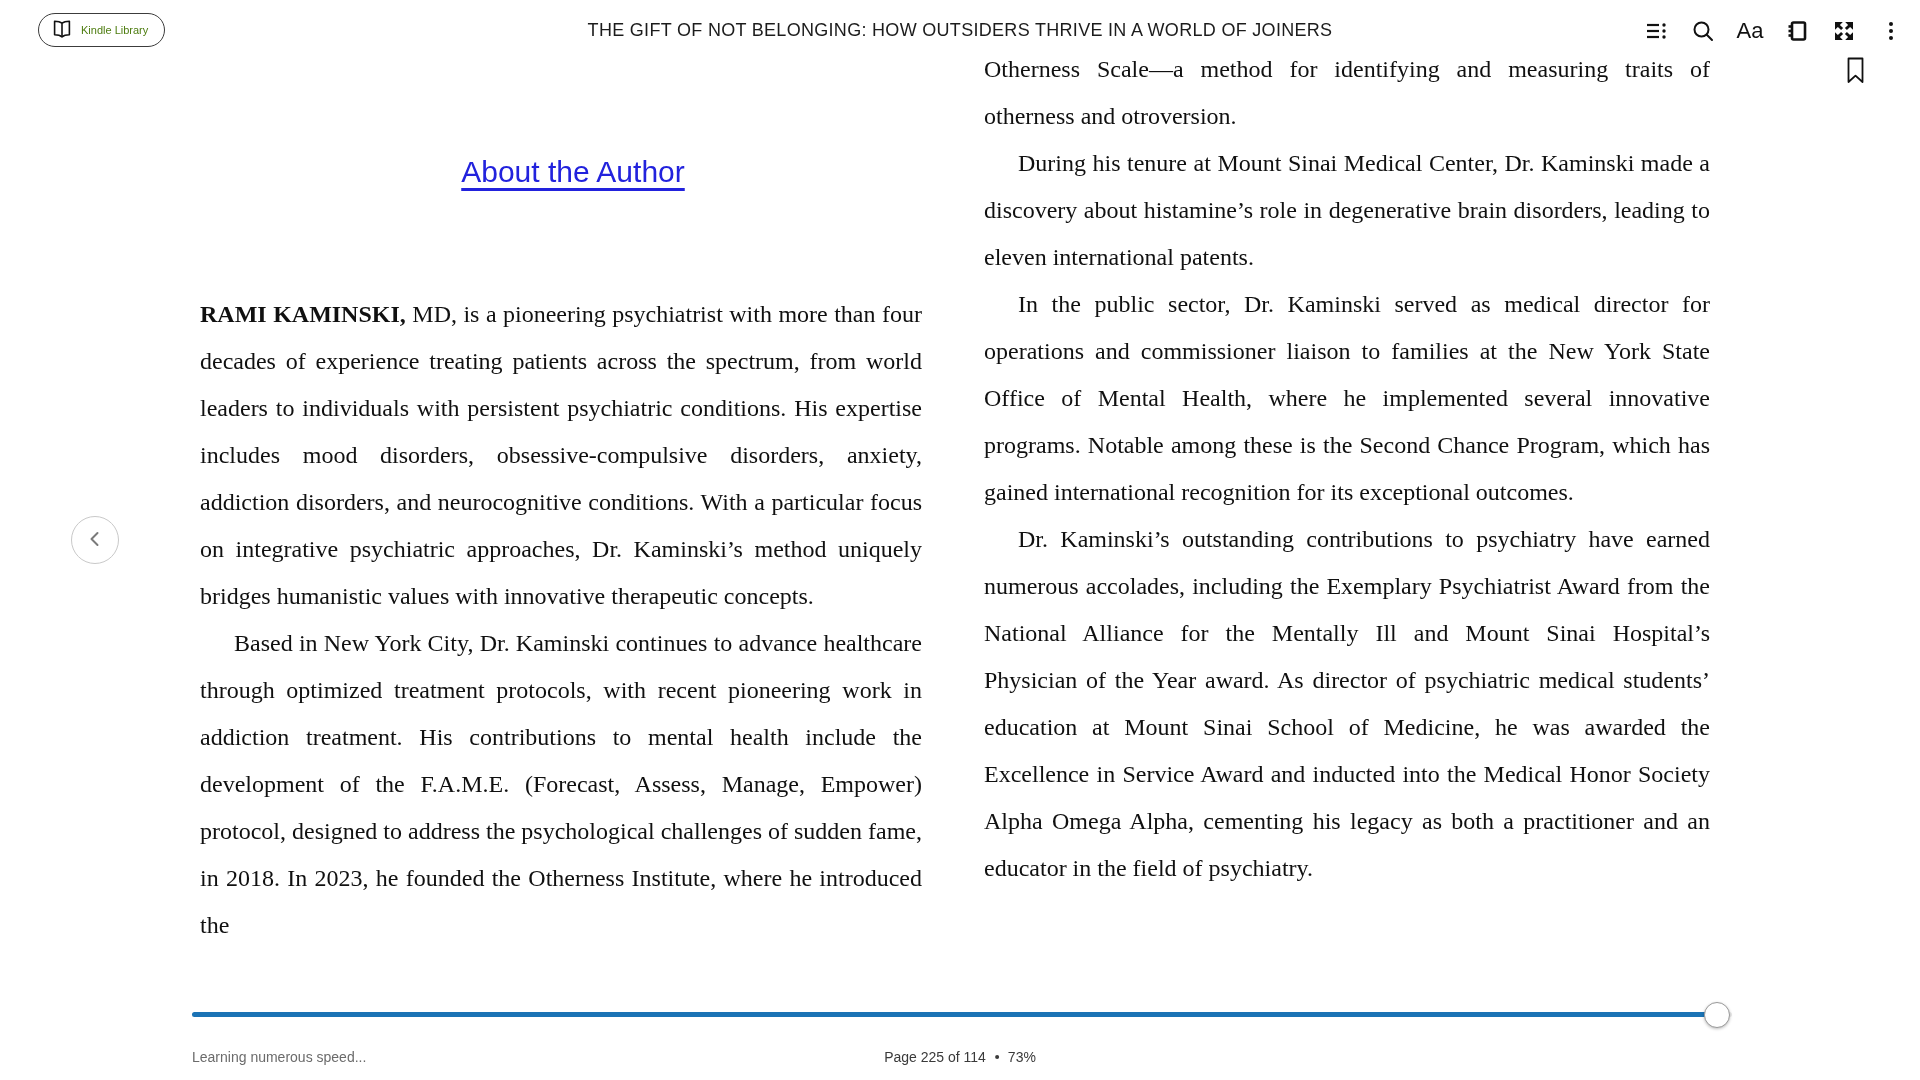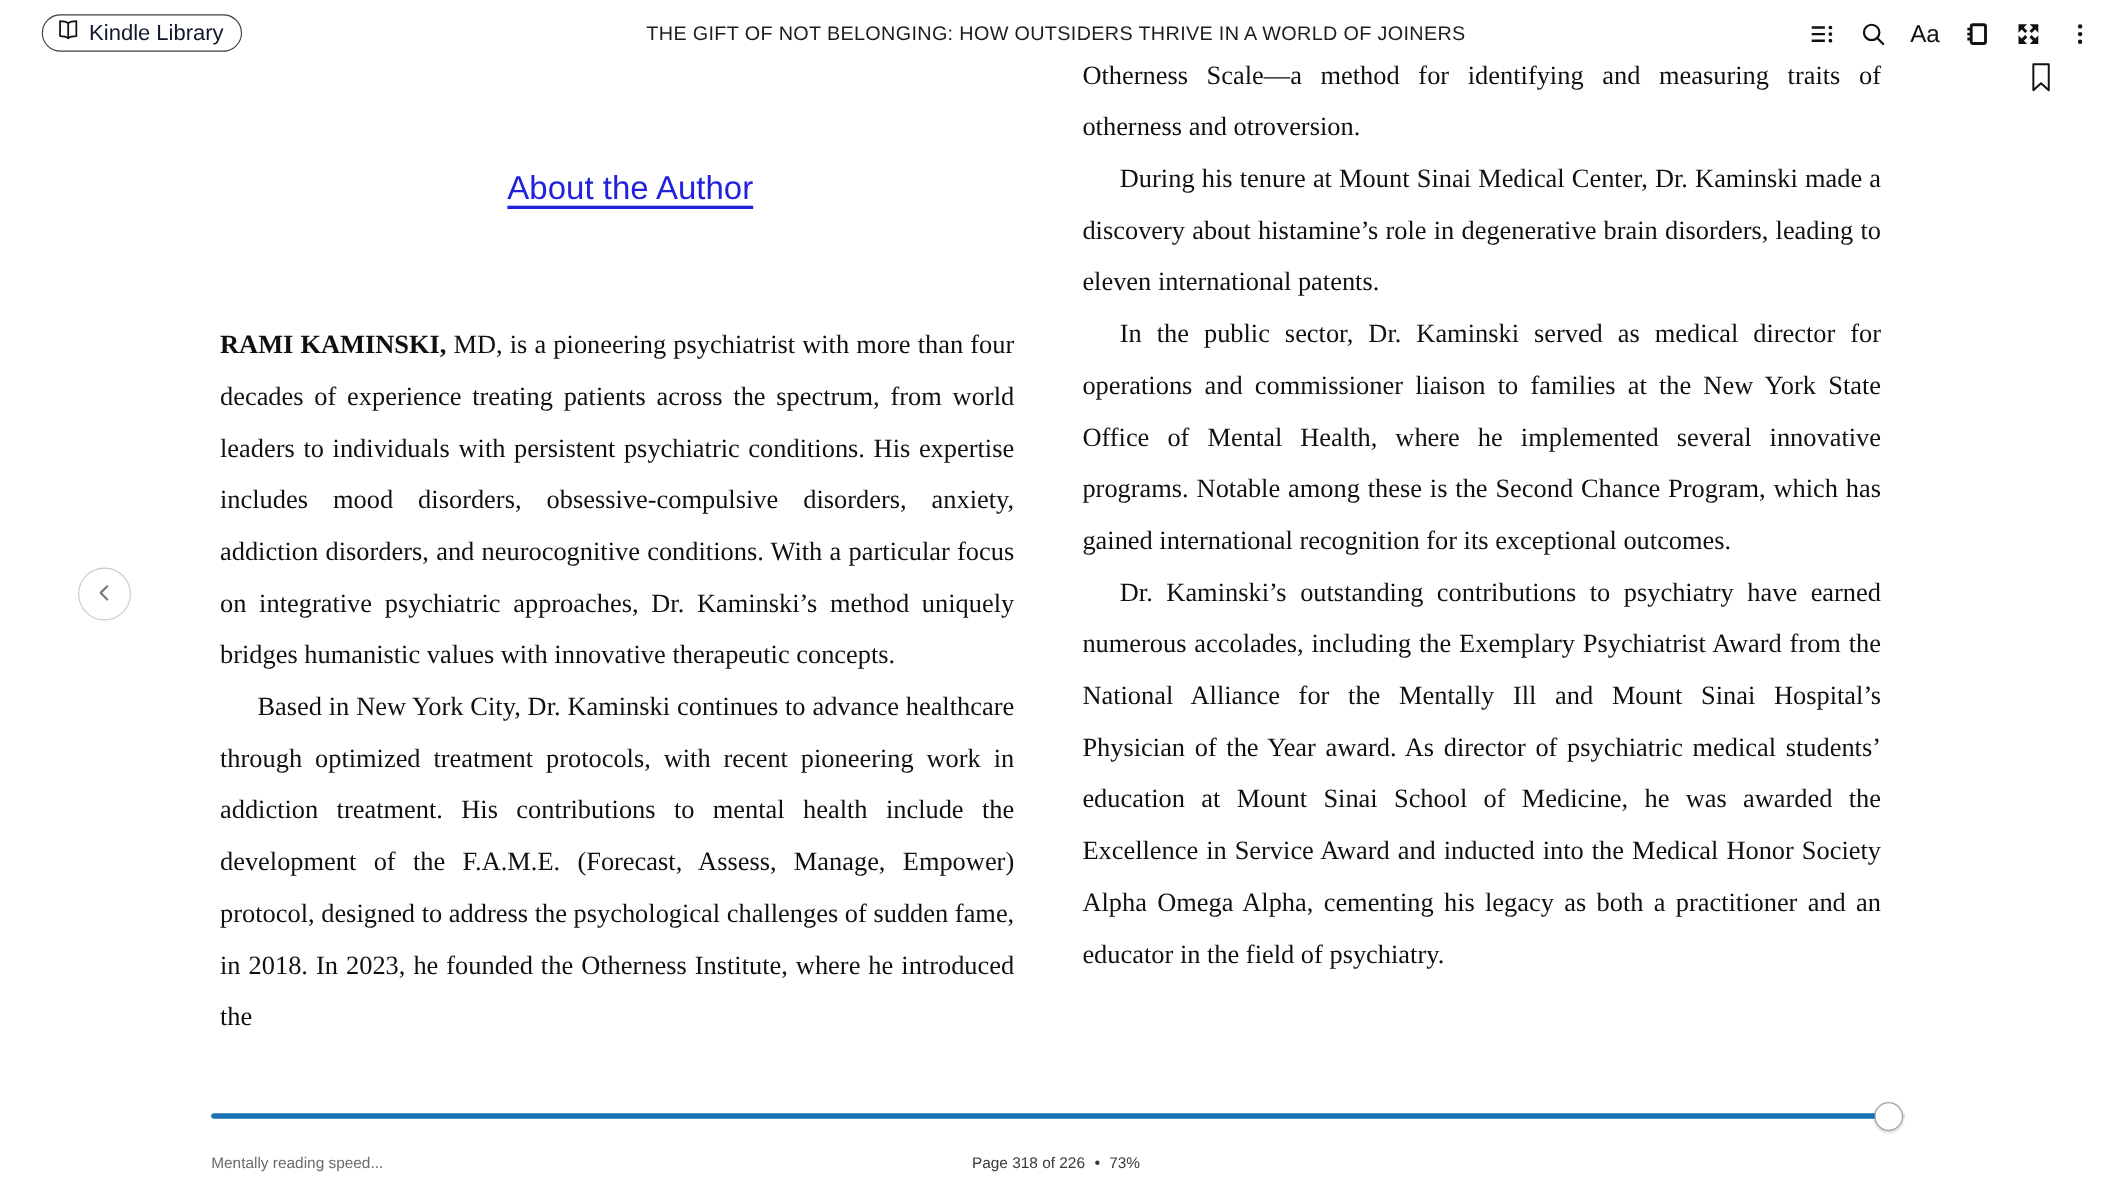--- a/index.html
+++ b/index.html
@@ -3,21 +3,21 @@
 <meta charset="utf-8">
 <style>
   html,body{margin:0;padding:0;background:#ffffff;}
   .screen{position:relative;width:1920px;height:1080px;background:#ffffff;overflow:hidden;
           font-family:"Liberation Sans",sans-serif;color:#1a1a1a;}
 
   
   .topbar{position:absolute;left:0;top:0;width:1920px;height:61px;background:#fff;}
   .library-btn{position:absolute;left:38px;top:13px;height:34px;display:flex;align-items:center;
                gap:9px;padding:0 16px 0 13px;border:1.4px solid #3c3c3c;border-radius:18px;
-               background:#fff;cursor:pointer;font-size:20px;color:#0f172a;}
+               background:#fff;cursor:pointer;font-size:11px;color:#4d7c0f;}
   .book-title{position:absolute;left:50%;top:0;transform:translateX(-50%);height:61px;
               display:flex;align-items:center;font-size:18px;letter-spacing:.3px;color:#1c1c1c;
               white-space:nowrap;}
   .icon-row{position:absolute;right:16px;top:0;height:61px;display:flex;align-items:center;gap:21px;}
   .icon-btn{width:26px;height:26px;display:flex;align-items:center;justify-content:center;
             cursor:pointer;background:none;border:none;padding:0;}
   .icon-btn svg{display:block;}
   .aa-glyph{font-size:22px;font-weight:500;color:#111;line-height:1;}
   .bookmark{position:absolute;right:52px;top:57px;cursor:pointer;}
 
@@ -166,21 +166,21 @@
         <polyline points="14.5 6 8.5 12 14.5 18"></polyline>
       </svg>
     </span>
   </button>
 
   <div class="progress-track">
     <div class="progress-fill" style="width: 99%; background: rgb(27, 115, 181);"></div>
     <div class="progress-knob" style="left: 99%;"></div>
   </div>
 
-  <div class="footer-status">Mentally reading speed...</div>
+  <div class="footer-status">Learning numerous speed...</div>
 
   <div class="footer-center">
-    <span>Page 318 of 226</span>
+    <span>Page 225 of 114</span>
     <span class="dot-sep"></span>
     <span>73%</span>
   </div>
 
 </div>
 
 </body></html>

